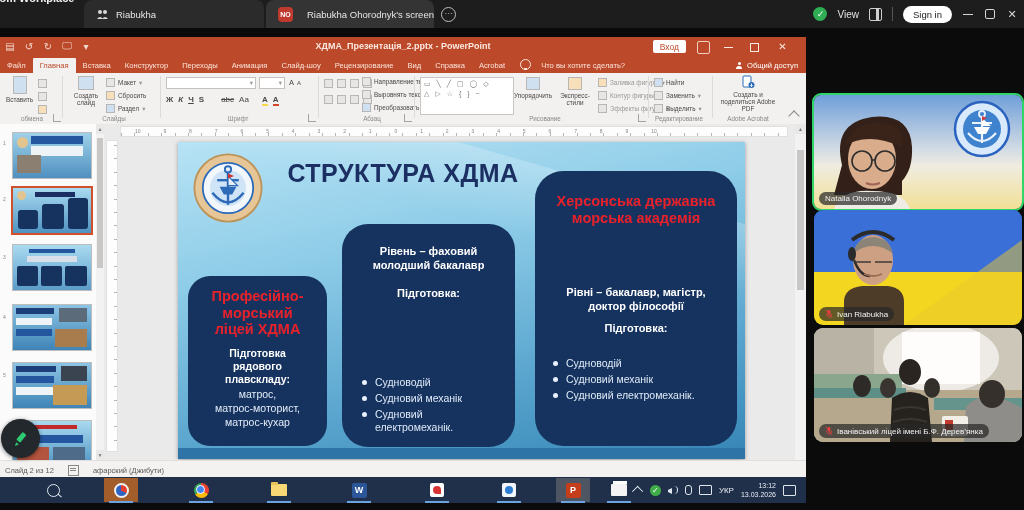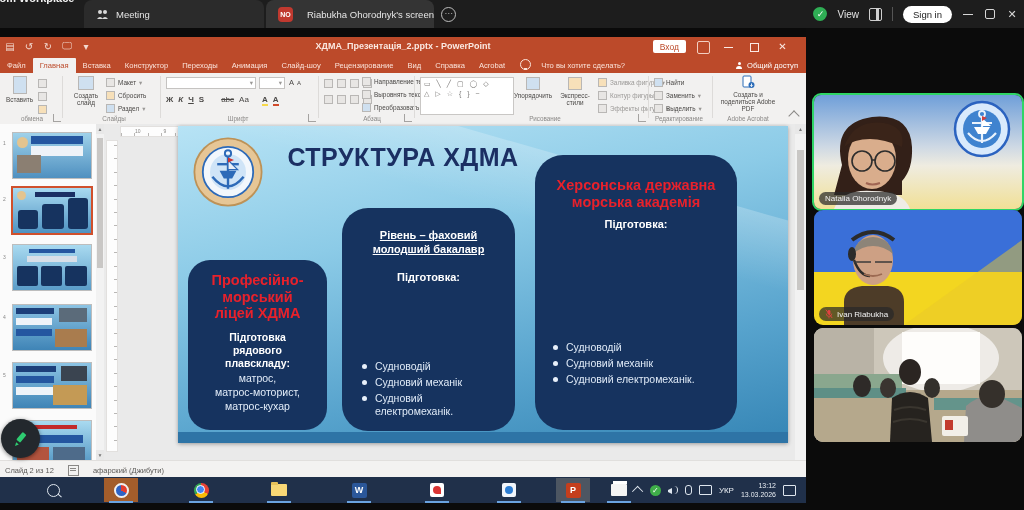--- a/index.html
+++ b/index.html
@@ -77,23 +77,23 @@
   .sbtn{position:absolute;left:0;width:8px;height:10px;background:#e8e8e8;color:#777;font-size:5px;text-align:center;line-height:10px;}
   
   #hruler{position:absolute;left:120px;top:2px;width:668px;height:11px;background:#fdfdfd;border:1px solid #e2e0de;box-sizing:border-box;}
   #hruler .nums{position:absolute;left:14px;top:1px;font-size:5px;color:#8a8886;word-spacing:21.5px;white-space:nowrap;}
   #hruler .ticks{position:absolute;left:0;right:0;bottom:0;height:3px;background:repeating-linear-gradient(90deg,#b9b7b5 0 1px,transparent 1px 13.4px);}
   #vruler{position:absolute;left:106px;top:16px;width:12px;height:312px;background:#fdfdfd;border:1px solid #e2e0de;box-sizing:border-box;}
   #vruler .ticks{position:absolute;top:4px;bottom:4px;right:0;width:3px;background:repeating-linear-gradient(180deg,#b9b7b5 0 1px,transparent 1px 13.4px);}
   #vscroll{position:absolute;right:0;top:0;width:11px;height:336px;background:#f2f2f2;}
   #vscroll .vthumb{position:absolute;left:2px;top:26px;width:7px;height:140px;background:#c9c7c5;}
   
-  #slide{position:absolute;left:178px;top:2px;width:567px;height:317px;
+  #slide{position:absolute;left:178px;top:18px;width:567px;height:317px;
          background:linear-gradient(168deg,#b7e3f5 0%,#8ccbe7 35%,#57a3cd 72%,#3585b5 100%);
-         box-shadow:0 1px 4px rgba(0,0,0,.35);overflow:hidden;padding-left:43px;}
+         box-shadow:0 1px 4px rgba(0,0,0,.35);overflow:hidden;}
   .streak{position:absolute;left:-80px;top:10px;width:780px;height:70px;background:linear-gradient(rgba(255,255,255,.22),rgba(255,255,255,0));transform:rotate(16deg);}
   #slide .band{position:absolute;left:0;right:0;bottom:0;height:11px;background:#2e74a6;}
   .slide-title{position:absolute;left:100px;top:17px;width:250px;text-align:center;
                font-size:25px;font-weight:bold;color:#1b2f63;letter-spacing:0.5px;}
   .navybox{position:absolute;background:#16335f;border-radius:22px;color:#fff;text-align:center;box-sizing:border-box;}
   .red-h{color:#e8212b;font-weight:bold;line-height:1.15;}
   .wbold{font-weight:bold;white-space:pre-line;line-height:1.25;}
   .wplain{color:#e3edf9;white-space:pre-line;line-height:1.3;}
   .blist{position:absolute;text-align:left;}
   .brow{display:flex;gap:8px;color:#dfeaf7;line-height:1.25;margin-bottom:3px;}
@@ -166,21 +166,21 @@
     </div>
     <div class="chev"></div>
 
     <div id="tab-meeting" class="mtab">
       <svg width="13" height="11" viewBox="0 0 13 11">
         <circle cx="4" cy="3" r="2" fill="#d8d8d8"></circle>
           <circle cx="9" cy="3" r="2" fill="#d8d8d8"></circle>
         <path d="M1,10 Q4,6 7,10 Z" fill="#d8d8d8"></path>
           <path d="M6,10 Q9,6 12,10 Z" fill="#d8d8d8"></path>
       </svg>
-      <span class="lbl">Meeting</span>
+      <span class="lbl">Riabukha</span>
     </div>
 
     <div id="tab-screen" class="mtab">
       <span class="no-badge">NO</span>
       <svg width="10" height="9" viewBox="0 0 10 9">
         <path d="M0,3 h2.5 L5,0.5 V8.5 L2.5,6 H0 Z" fill="#cfcfcf"></path>
         <path d="M6.5,2 a3,3 0 0 1 0,5" stroke="#cfcfcf" fill="none" stroke-width="1"></path>
       </svg>
       <span class="lbl">Riabukha Ohorodnyk's screen</span>
       <span class="dots-circle">⋯</span>
@@ -487,41 +487,43 @@
           <div class="red-h" style="font-size:14.5px;width:104px;margin:0 auto;">Професійно-морський ліцей ХДМА</div>
           <div class="wbold" style="font-size:10.5px;margin-top:9px;">Підготовка
 рядового
 плавскладу:</div>
           <div class="wplain" style="font-size:10.5px;margin-top:2px;">матрос,
 матрос-моторист,
 матрос-кухар</div>
         </div>
 
         <div class="navybox" style="left:164px;top:82px;width:173px;height:223px;padding:13px 10px 0;border-radius:26px;">
-          <div class="wbold" style="font-size:11px;margin-top:8px;text-decoration:underline;">Рівень – фаховий
+          <div class="wbold" style="font-size:11px;margin-top:8px;">Рівень – фаховий
 молодший бакалавр</div>
           <div class="wbold" style="font-size:11px;margin-top:14px;">Підготовка:</div>
           <div class="blist" style="left:20px;top:152px;width:140px;font-size:10.5px;">
             <div class="brow">
                 <span class="bdot"></span>
                 <span>Судноводій</span>
               </div>
             <div class="brow">
                 <span class="bdot"></span>
                 <span>Судновий механік</span>
               </div>
             <div class="brow">
                 <span class="bdot"></span>
                 <span style="width:100px;">Судновий електромеханік.</span>
               </div>
           </div>
         </div>
 
         <div class="navybox" style="left:357px;top:29px;width:202px;height:275px;padding:22px 10px 0;border-radius:28px;">
           <div class="red-h" style="font-size:14.5px;width:160px;margin:0 auto;">Херсонська державна морська академія</div>
+          <div class="wbold" style="font-size:11px;margin-top:60px;">Рівні – бакалавр, магістр,
+доктор філософії</div>
           <div class="wbold" style="font-size:11px;margin-top:8px;">Підготовка:</div>
           <div class="blist" style="left:18px;top:186px;width:175px;font-size:10.5px;">
             <div class="brow">
                 <span class="bdot"></span>
                 <span>Судноводій</span>
               </div>
             <div class="brow">
                 <span class="bdot"></span>
                 <span>Судновий механік</span>
               </div>
@@ -692,15 +694,24 @@
         <path d="M76,114 L78,70 Q96,58 114,70 L118,114 Z" fill="#26231f"></path>
         <path d="M80,82 Q96,76 112,82 M79,94 Q96,88 113,94" stroke="#3a362f" stroke-width="2" fill="none"></path>
       </g>
       <g>
         <path d="M150,114 L152,78 Q172,60 196,74 L208,80 L208,114 Z" fill="#8f8d8a"></path>
         <ellipse cx="178" cy="66" rx="13" ry="14" fill="#35302b"></ellipse>
       </g>
       <rect x="128" y="88" width="26" height="20" rx="2" fill="#f2efe8"></rect>
       <rect x="131" y="92" width="8" height="10" fill="#c23b2e"></rect>
     </svg>
+    <span class="namepill">
+      <svg width="8" height="10" viewBox="0 0 10 12">
+        <rect x="3.2" y="1" width="3.6" height="6" rx="1.8" fill="#e24141"></rect>
+        <path d="M1.5,5.5 a3.5,3.5 0 0 0 7,0" stroke="#e24141" fill="none" stroke-width="1"></path>
+        <line x1="5" y1="9" x2="5" y2="11.5" stroke="#e24141" stroke-width="1"></line>
+        <line x1="1" y1="0.5" x2="9" y2="11" stroke="#e24141" stroke-width="1.2"></line>
+      </svg>
+      <span>Іванівський ліцей імені Б.Ф. Дерев’янка</span>
+    </span>
   </div>
 
 </div>
 
 </body></html>

